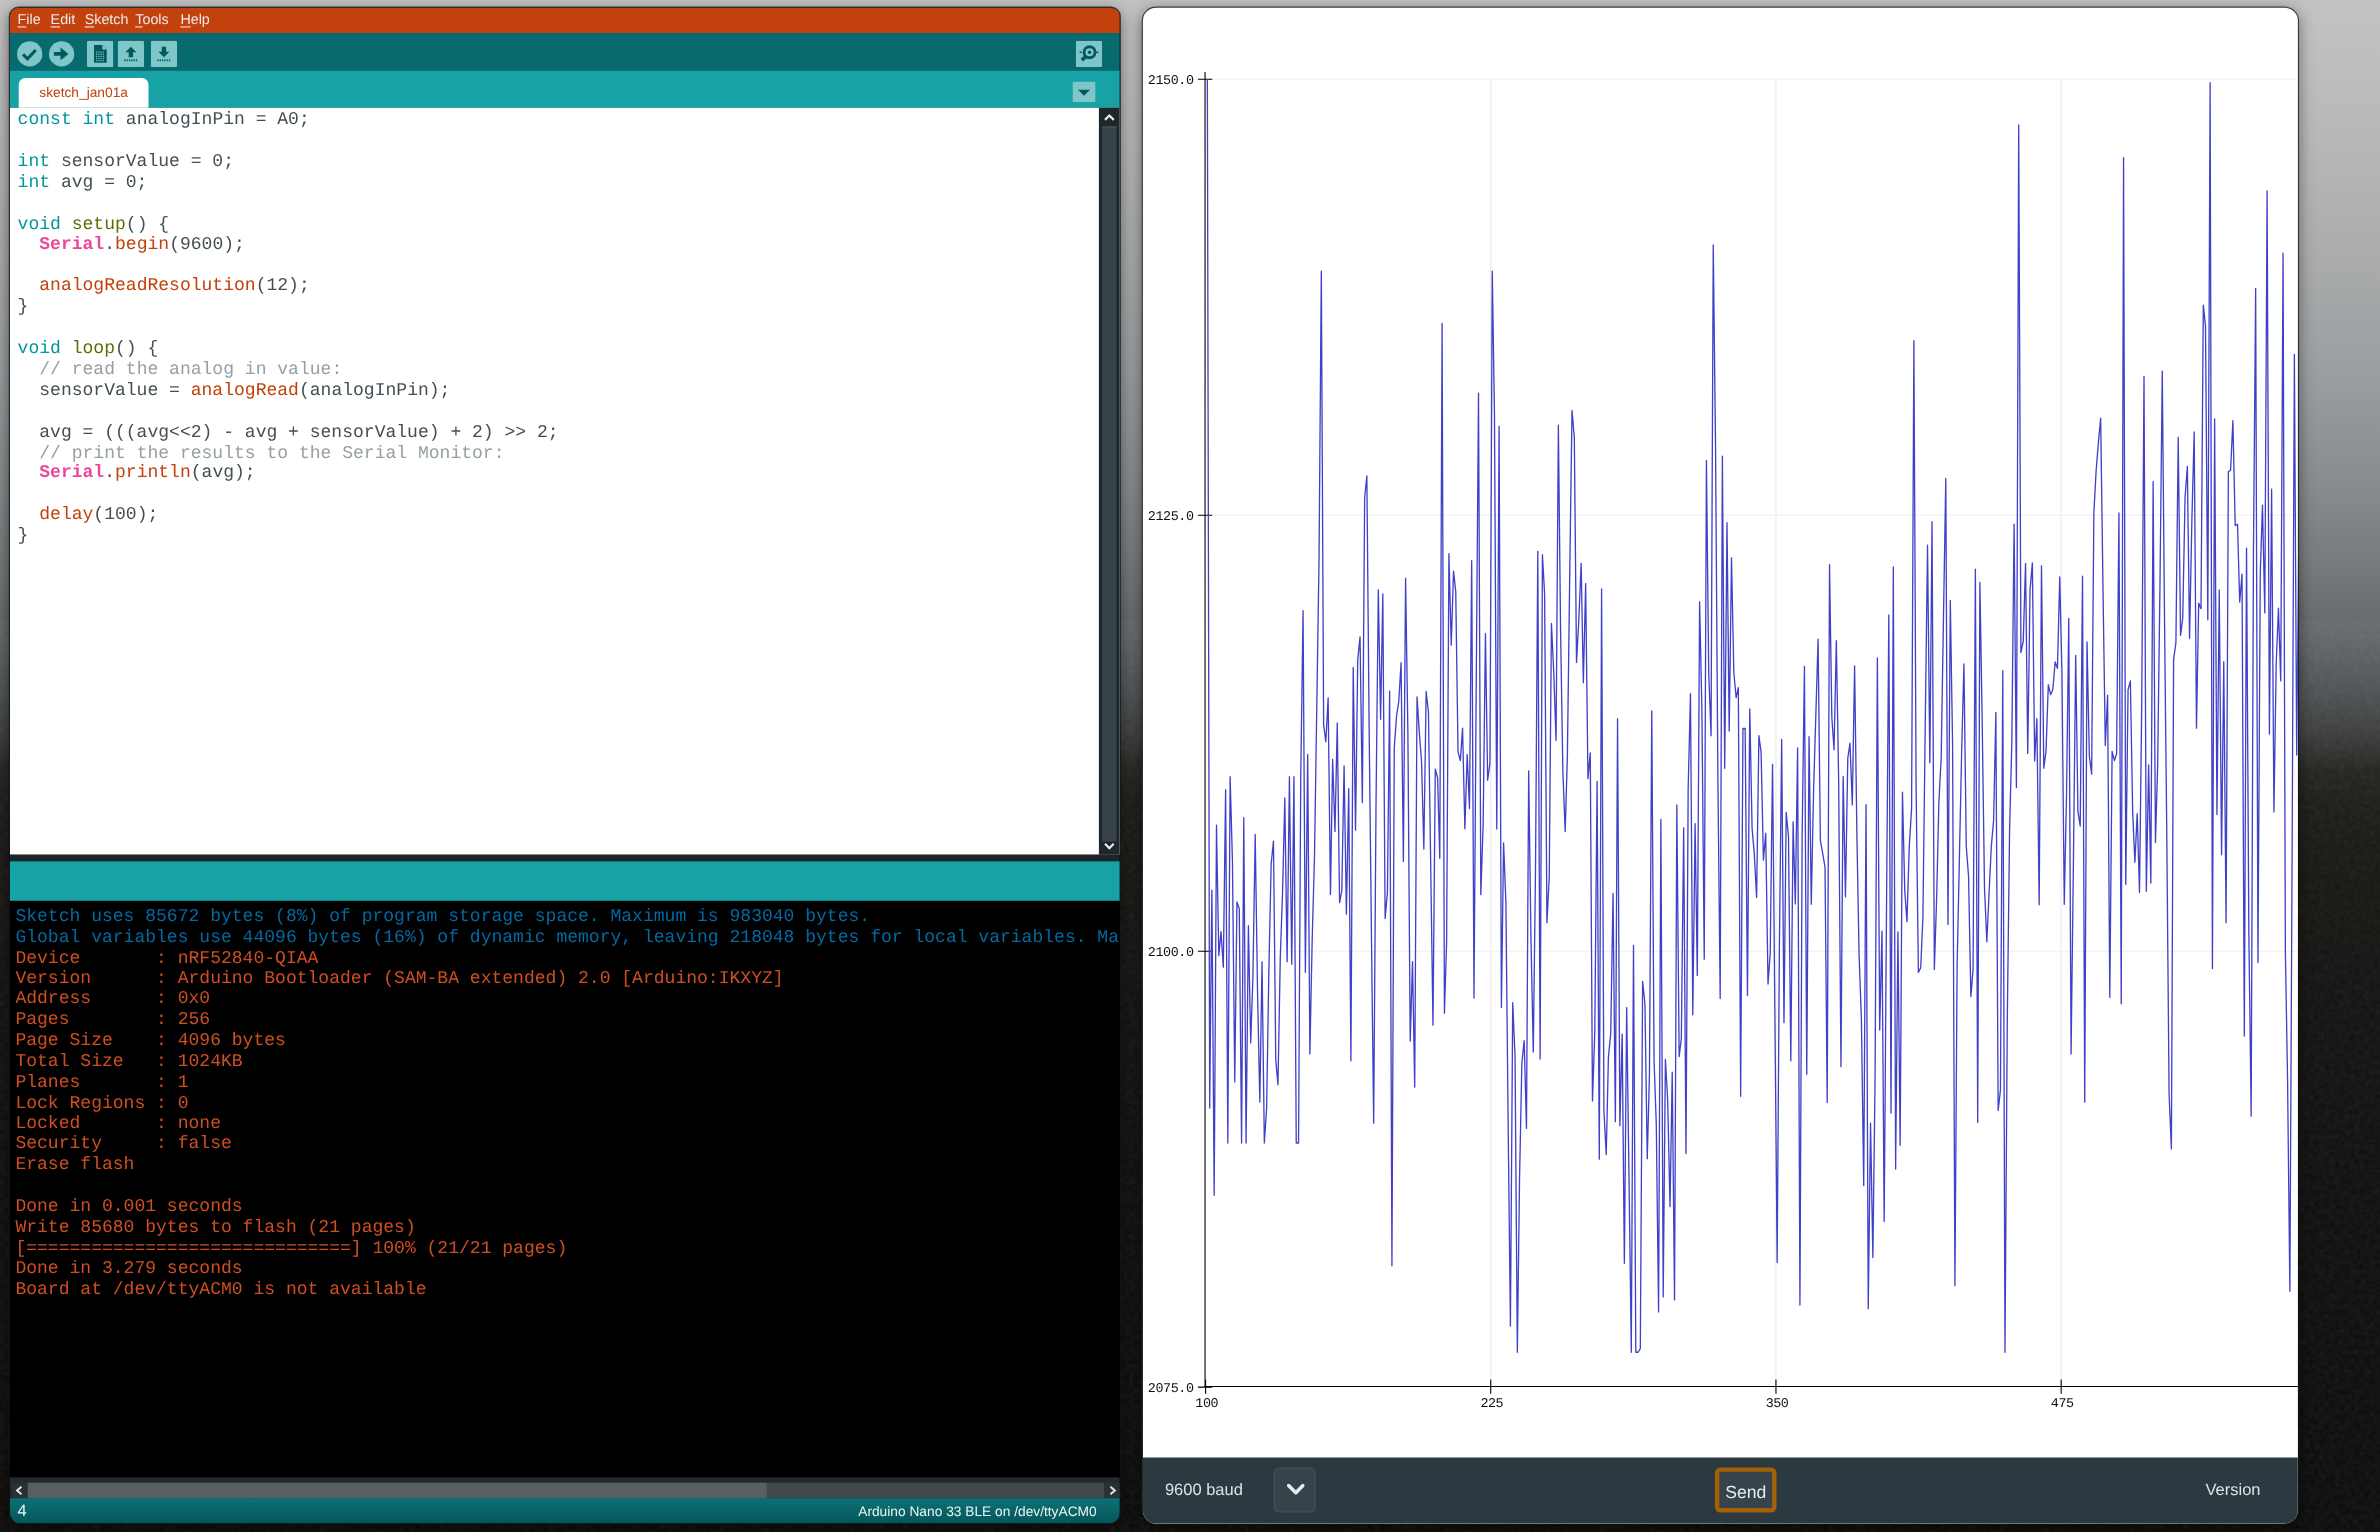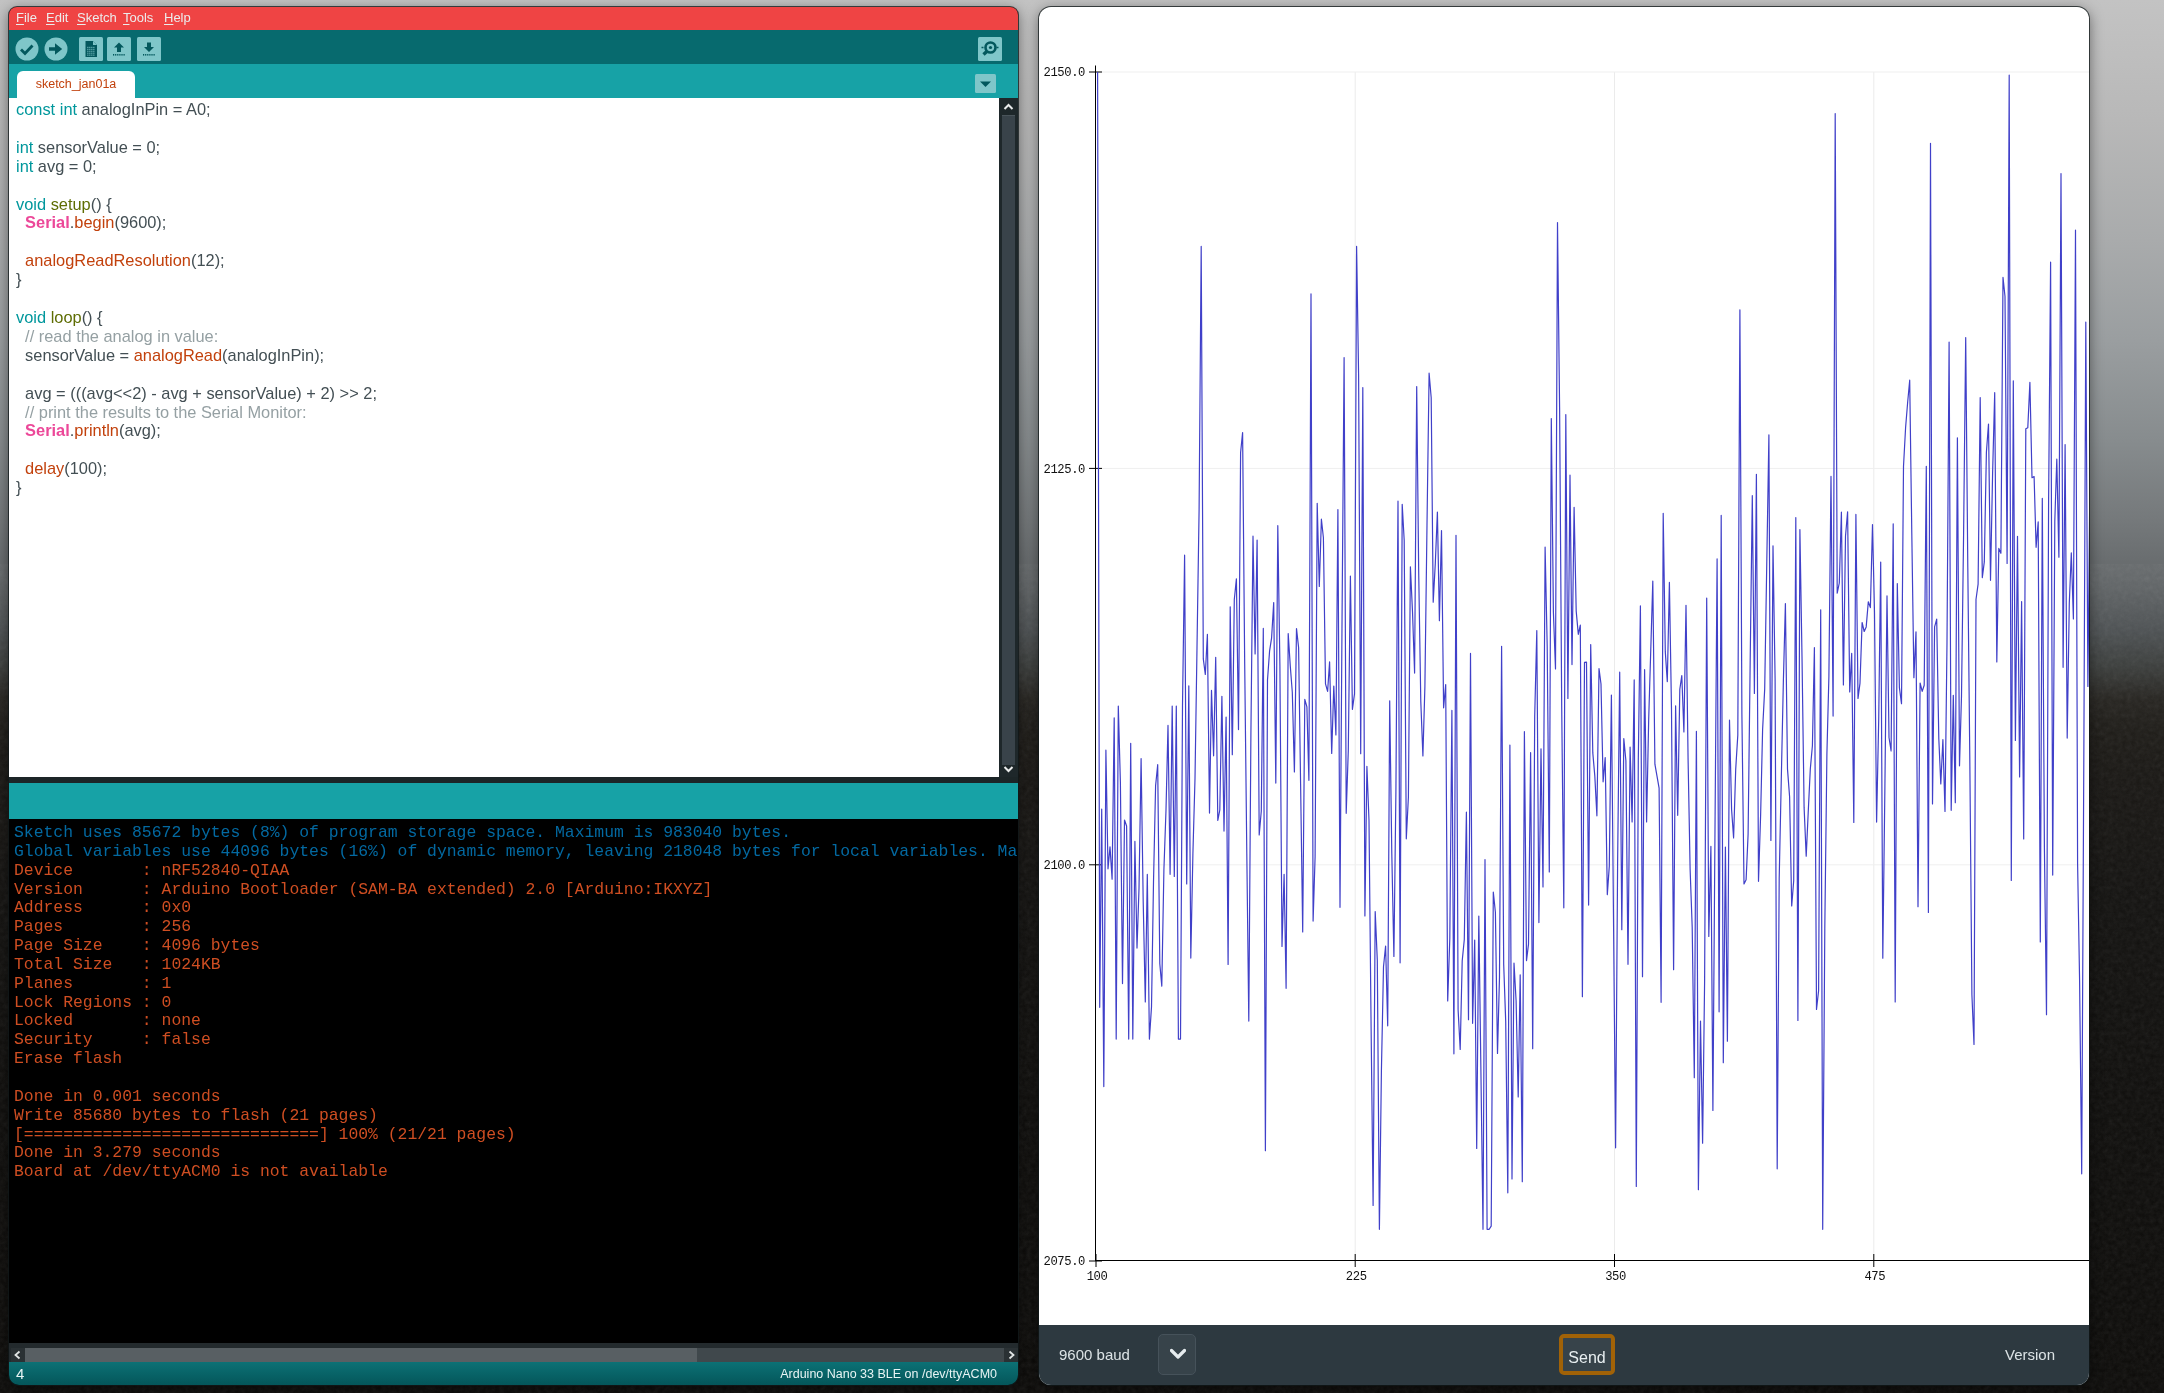--- a/index.html
+++ b/index.html
@@ -1,26 +1,26 @@
 <!DOCTYPE html>
 <html><head><meta charset="utf-8"><style>
 html,body{margin:0;padding:0;width:2164px;height:1393px;overflow:hidden}
 body{font-family:"Liberation Sans",sans-serif;
 background:linear-gradient(180deg,#c3c3c3 0px,#b8b8b8 120px,#a9abac 240px,#9a9ea0 340px,#878c8e 440px,#75797b 520px,#64686a 580px,#4e5254 630px,#3a3c3a 670px,#262420 700px,#1e1c18 730px,#191714 780px,#131210 900px,#0f0e0c 1100px,#0c0b09 1393px);}
 .win{position:absolute;box-shadow:0 0 0 1px rgba(16,24,26,.75),0 3px 14px rgba(0,0,0,.5)}
 
 #lw{left:9px;top:7px;width:1009px;height:1378px;border-radius:8px 8px 10px 10px;overflow:hidden;background:#000}
-#menubar{position:absolute;left:0;top:0;width:100%;height:23px;background:#ef4444;color:#ececec;font-size:13px}
+#menubar{position:absolute;left:0;top:0;width:100%;height:23px;background:#c2410c;color:#ececec;font-size:13px}
 #menubar span{position:absolute;top:3px}
 #menubar u{text-decoration:underline;text-underline-offset:2px}
 #toolbar{position:absolute;left:0;top:23px;width:100%;height:34px;background:#076a6e}
 #tabbar{position:absolute;left:0;top:57px;width:100%;height:34px;background:#17a2a6}
 #tab{position:absolute;left:8px;top:7px;width:118px;height:27px;background:#fff;border-radius:6px 6px 0 0;color:#c2410c;font-size:12.5px;line-height:26px;text-align:center}
 #editor{position:absolute;left:0;top:91px;width:100%;height:679px;background:#fff}
-#code{position:absolute;left:7px;top:2px;margin:0;font-family:Liberation Sans, sans-serif;font-size:16.4px;line-height:18.9px;color:#434f54;white-space:pre}
+#code{position:absolute;left:7px;top:2px;margin:0;font-family:Liberation Mono, monospace;font-size:16.4px;line-height:18.9px;color:#434f54;white-space:pre}
 .k{color:#00979c}.f2{color:#5e6d03}.cls{color:#ec4899;font-weight:bold}.fn{color:#c2410c}.c{color:#95a0a3}
 #vsb{position:absolute;right:0;top:0;width:19px;height:679px;background:#1e272a}
 #vsb .thumb{position:absolute;left:3px;top:17px;width:13px;height:649px;background:#39434a;border-top:1px solid #4a545a}
 #divider{position:absolute;left:0;top:770px;width:100%;height:6px;background:#1c2527}
 #tealstrip{position:absolute;left:0;top:776px;width:100%;height:36px;background:#17a2a6}
 #console{position:absolute;left:0;top:812px;width:100%;height:524px;background:#000;overflow:hidden}
 #console pre{position:absolute;left:5px;top:5px;margin:0;font-family:"Liberation Mono",monospace;font-size:16.4px;line-height:18.85px;color:#cf4e22;white-space:pre}
 #console pre .w{color:#0369a1}
 #hsb{position:absolute;left:0;top:1336px;width:100%;height:19px;background:#232a2d}
 #hsb .track{position:absolute;left:16px;top:5px;height:14px;width:979px;background:#40484c}

